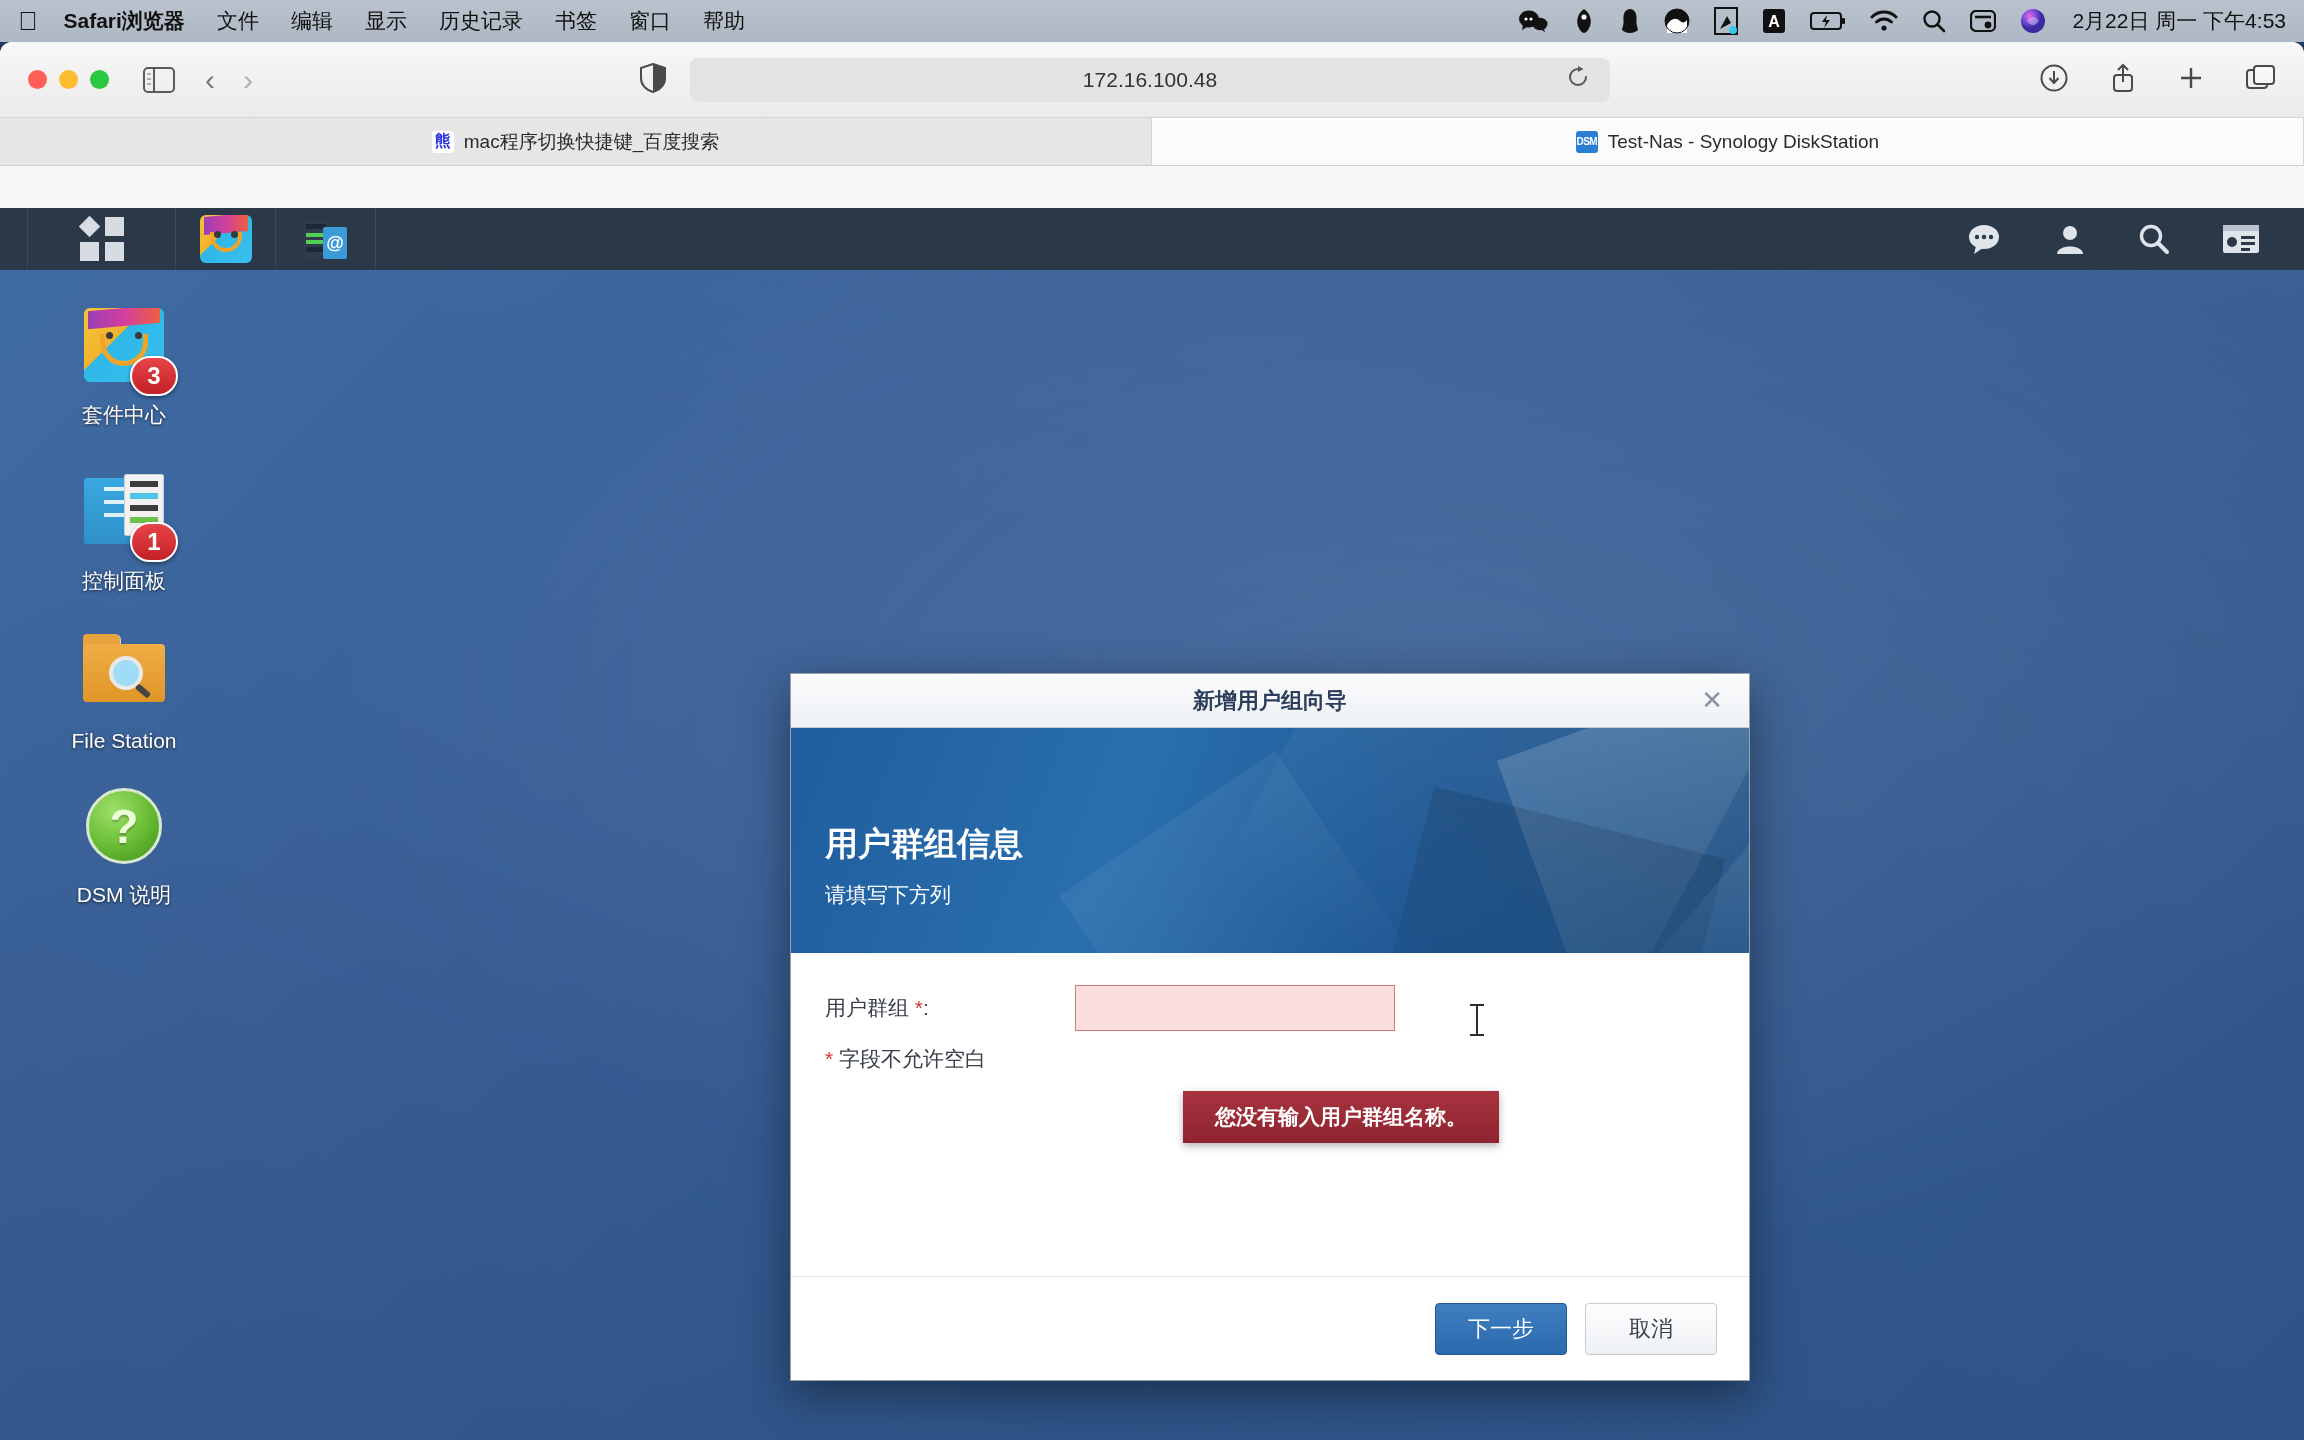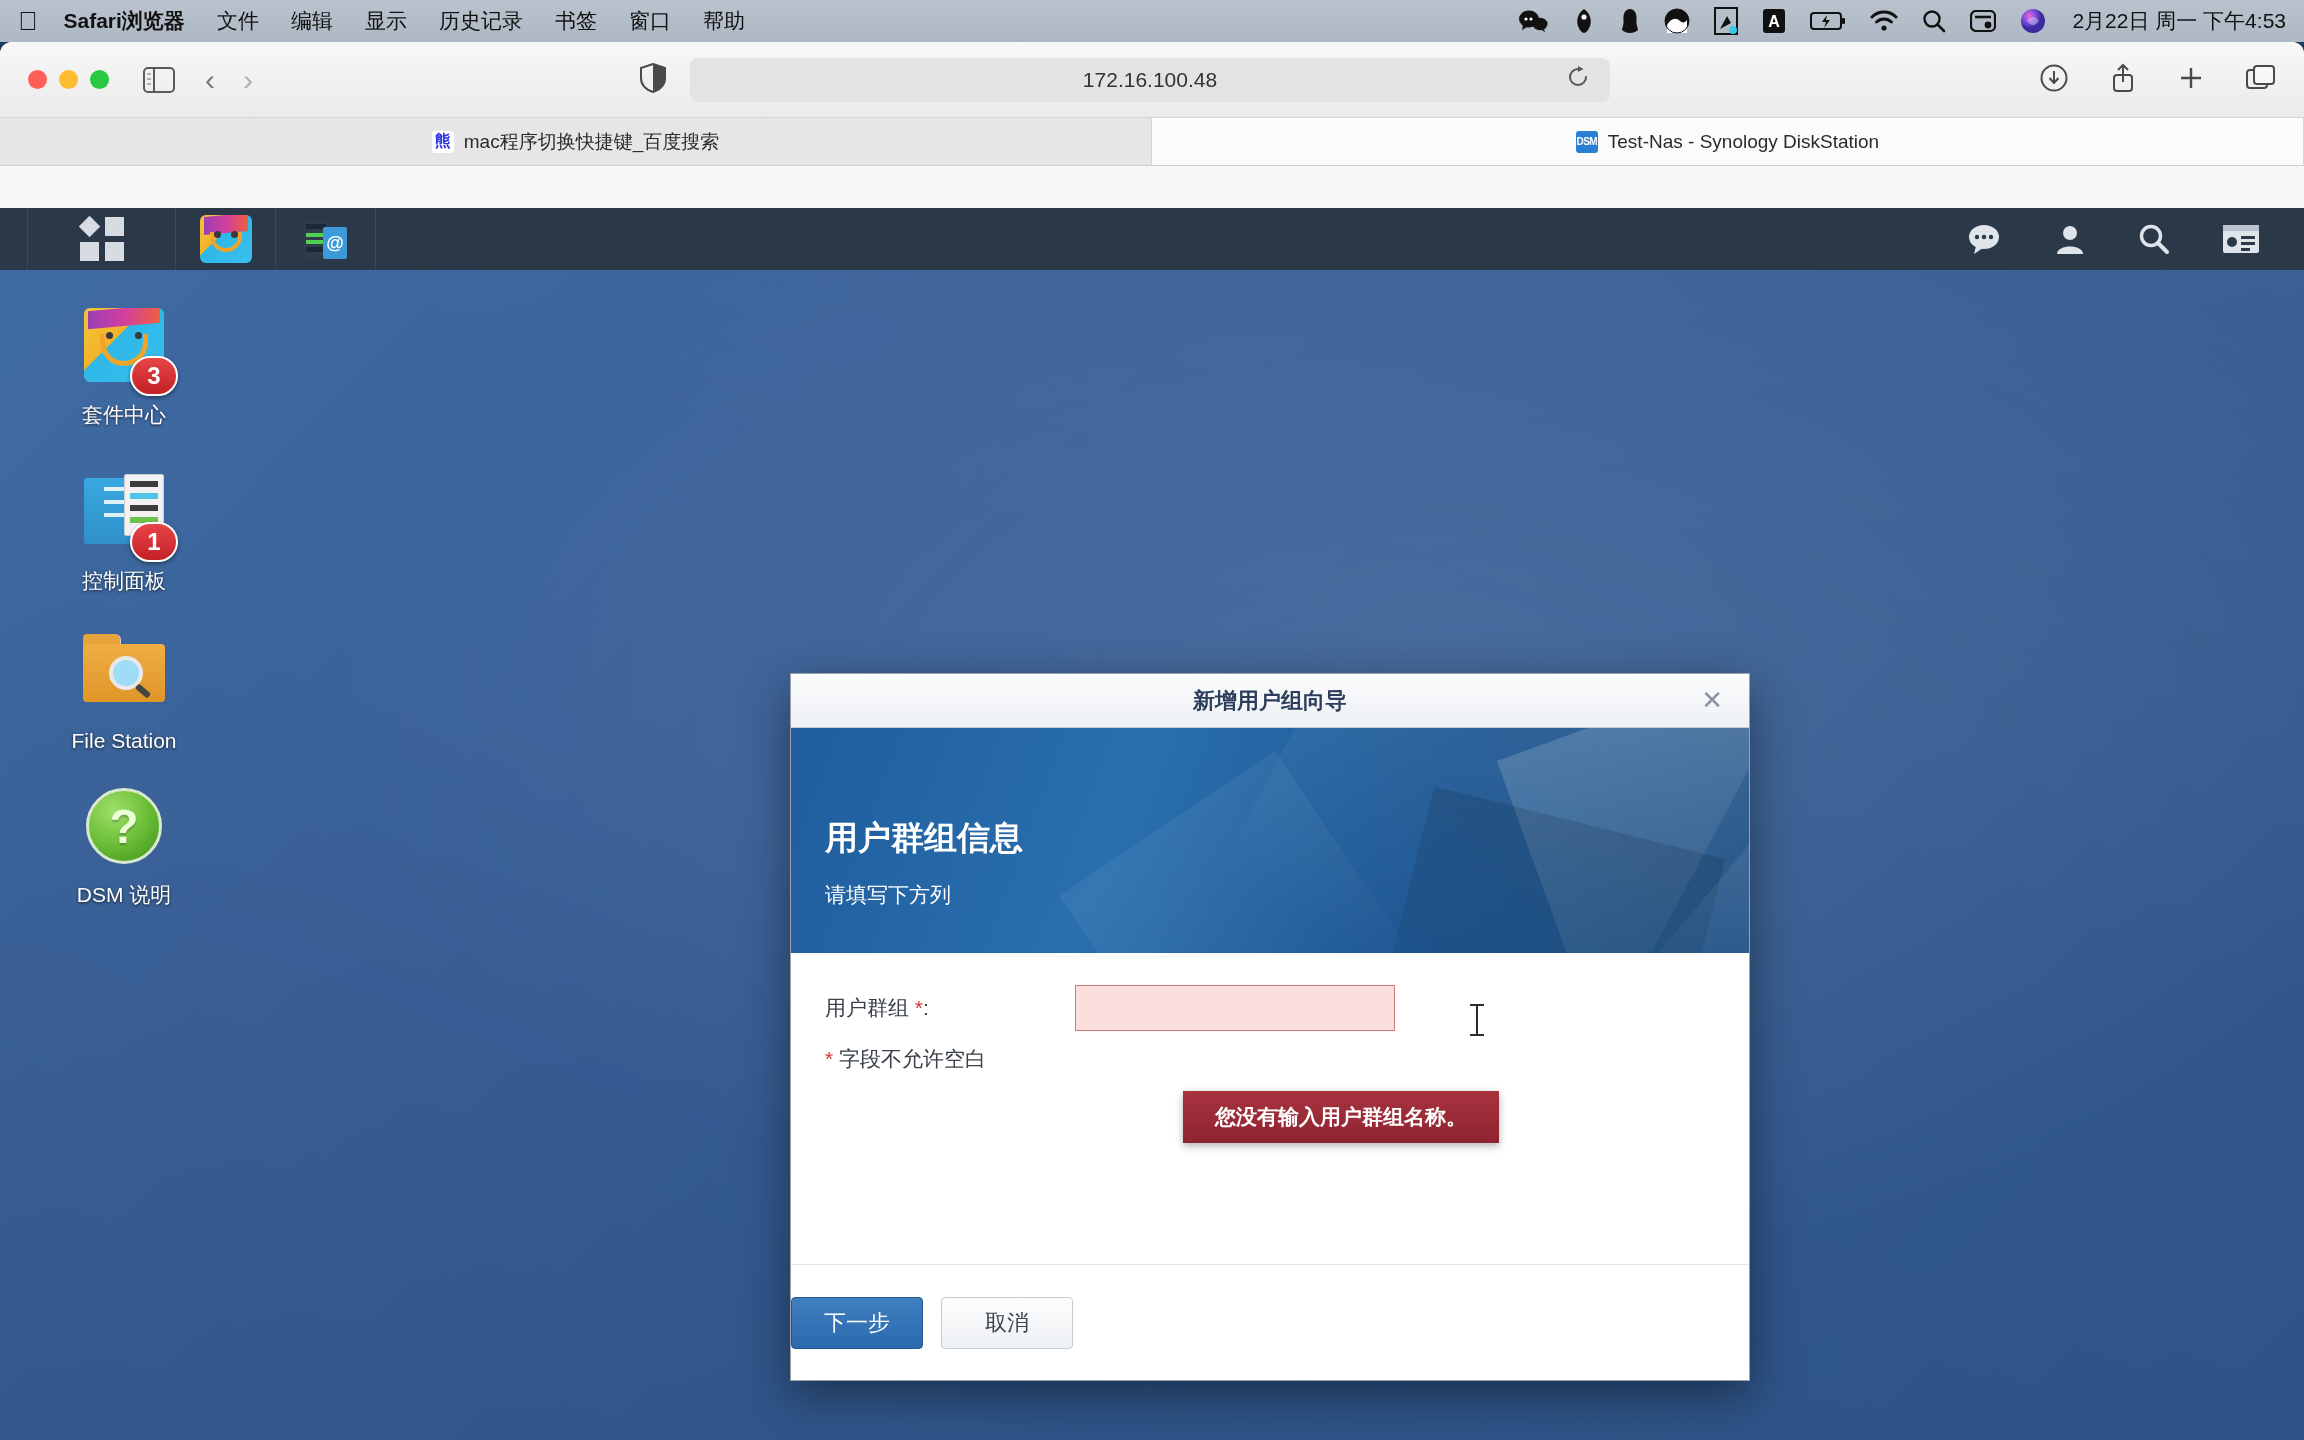--- a/index.html
+++ b/index.html
@@ -293,21 +293,21 @@
     height: 225px; position:relative; overflow:hidden;
     background: linear-gradient(110deg,#1f5d9e 0%, #2a6fae 35%, #1d5793 65%, #174a80 100%);
   }
   #wizard-hero .facet { position:absolute; background: rgba(255,255,255,0.07); }
   #wizard-hero .f1 { width:420px;height:420px; left:500px; top:-150px; transform: rotate(28deg); background: linear-gradient(180deg, rgba(255,255,255,.12), rgba(255,255,255,0)); }
   #wizard-hero .f2 { width:360px;height:380px; left:760px; top:-40px; transform: rotate(-20deg); background: linear-gradient(180deg, rgba(255,255,255,.16), rgba(255,255,255,0)); }
   #wizard-hero .f3 { width:300px;height:320px; left:600px; top:90px; transform: rotate(14deg); background: linear-gradient(180deg, rgba(0,0,0,.12), rgba(0,0,0,0)); }
   #wizard-hero .f4 { width:260px;height:300px; left:330px; top:70px; transform: rotate(-34deg); background: linear-gradient(180deg, rgba(255,255,255,.06), rgba(255,255,255,0)); }
   #wizard-hero .f5 { width:220px;height:260px; left:880px; top:120px; transform: rotate(40deg); background: linear-gradient(180deg, rgba(255,255,255,.10), rgba(255,255,255,0)); }
   #hero-text { position:absolute; left:34px; bottom:44px; color:#fff; }
-  #hero-title { font-size: 33px; font-weight: bold; margin-bottom: 20px; }
+  #hero-title { font-size: 33px; font-weight: bold; margin-bottom: 14px; }
   #hero-sub { font-size: 21px; }
   #wizard-body { position:absolute; left:0;right:0; top:279px; bottom:104px; background:#fff; padding: 32px 34px 0 34px;}
   .frow { display:flex; align-items:center; margin-bottom: 14px; height: 46px;}
   .flabel { width: 250px; font-size: 21px; color:#3a4049; }
   .flabel .req { color:#cf3b3b; }
   .finput { width: 320px; height: 46px; border:1px solid #c7ccd3; background:#fff; }
   .finput.error { background:#fbdede; border:1px solid #cf7b7b; }
   #fnote { font-size:21px; color:#3a4049; }
   #fnote .star { color:#cf3b3b; }
   #err-tip {
@@ -317,23 +317,23 @@
     padding: 12px 32px; box-shadow: 0 3px 8px rgba(0,0,0,.3);
   }
   #caret {
     position:absolute; left: 400px; top: 20px; width: 2px; height: 28px; background:#2b2b2b;
   }
   #caret::before, #caret::after {
     content:""; position:absolute; left:-6px; width:14px;height:2px;background:#2b2b2b;
   }
   #caret::before { top:-2px; } #caret::after { bottom:-2px; }
   #wizard-footer {
-    position:absolute; left:0;right:0;bottom:0;height:116px;
+    position:absolute; left:0;right:0;bottom:0;height:104px;
     border-top:1px solid #e2e5e9;
-    display:flex;align-items:center;justify-content:flex-start;gap:18px;padding-right:32px;
+    display:flex;align-items:center;justify-content:flex-end;gap:18px;padding-right:32px;
   }
   .wbtn { height:52px; min-width:132px; border-radius:4px; font-size:22px;
           display:flex;align-items:center;justify-content:center;}
   .wbtn.next { background: linear-gradient(to bottom,#3f7fc0,#2b6aad); border:1px solid #24588f; color:#fff;}
   .wbtn.cancel { background: linear-gradient(to bottom,#fdfdfe,#eef1f4); border:1px solid #c6ccd3; color:#3b434e;}
 </style>
 </head>
 <body>
 
 <div id="macos-menubar">

